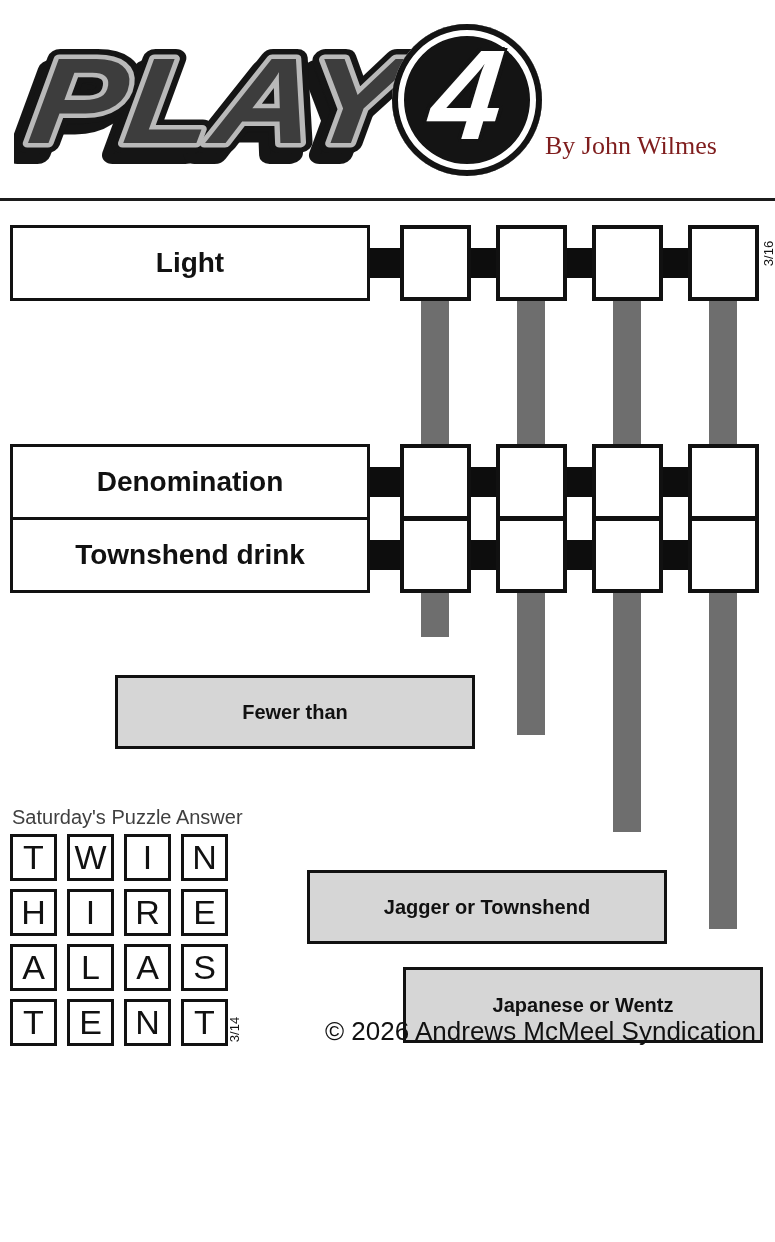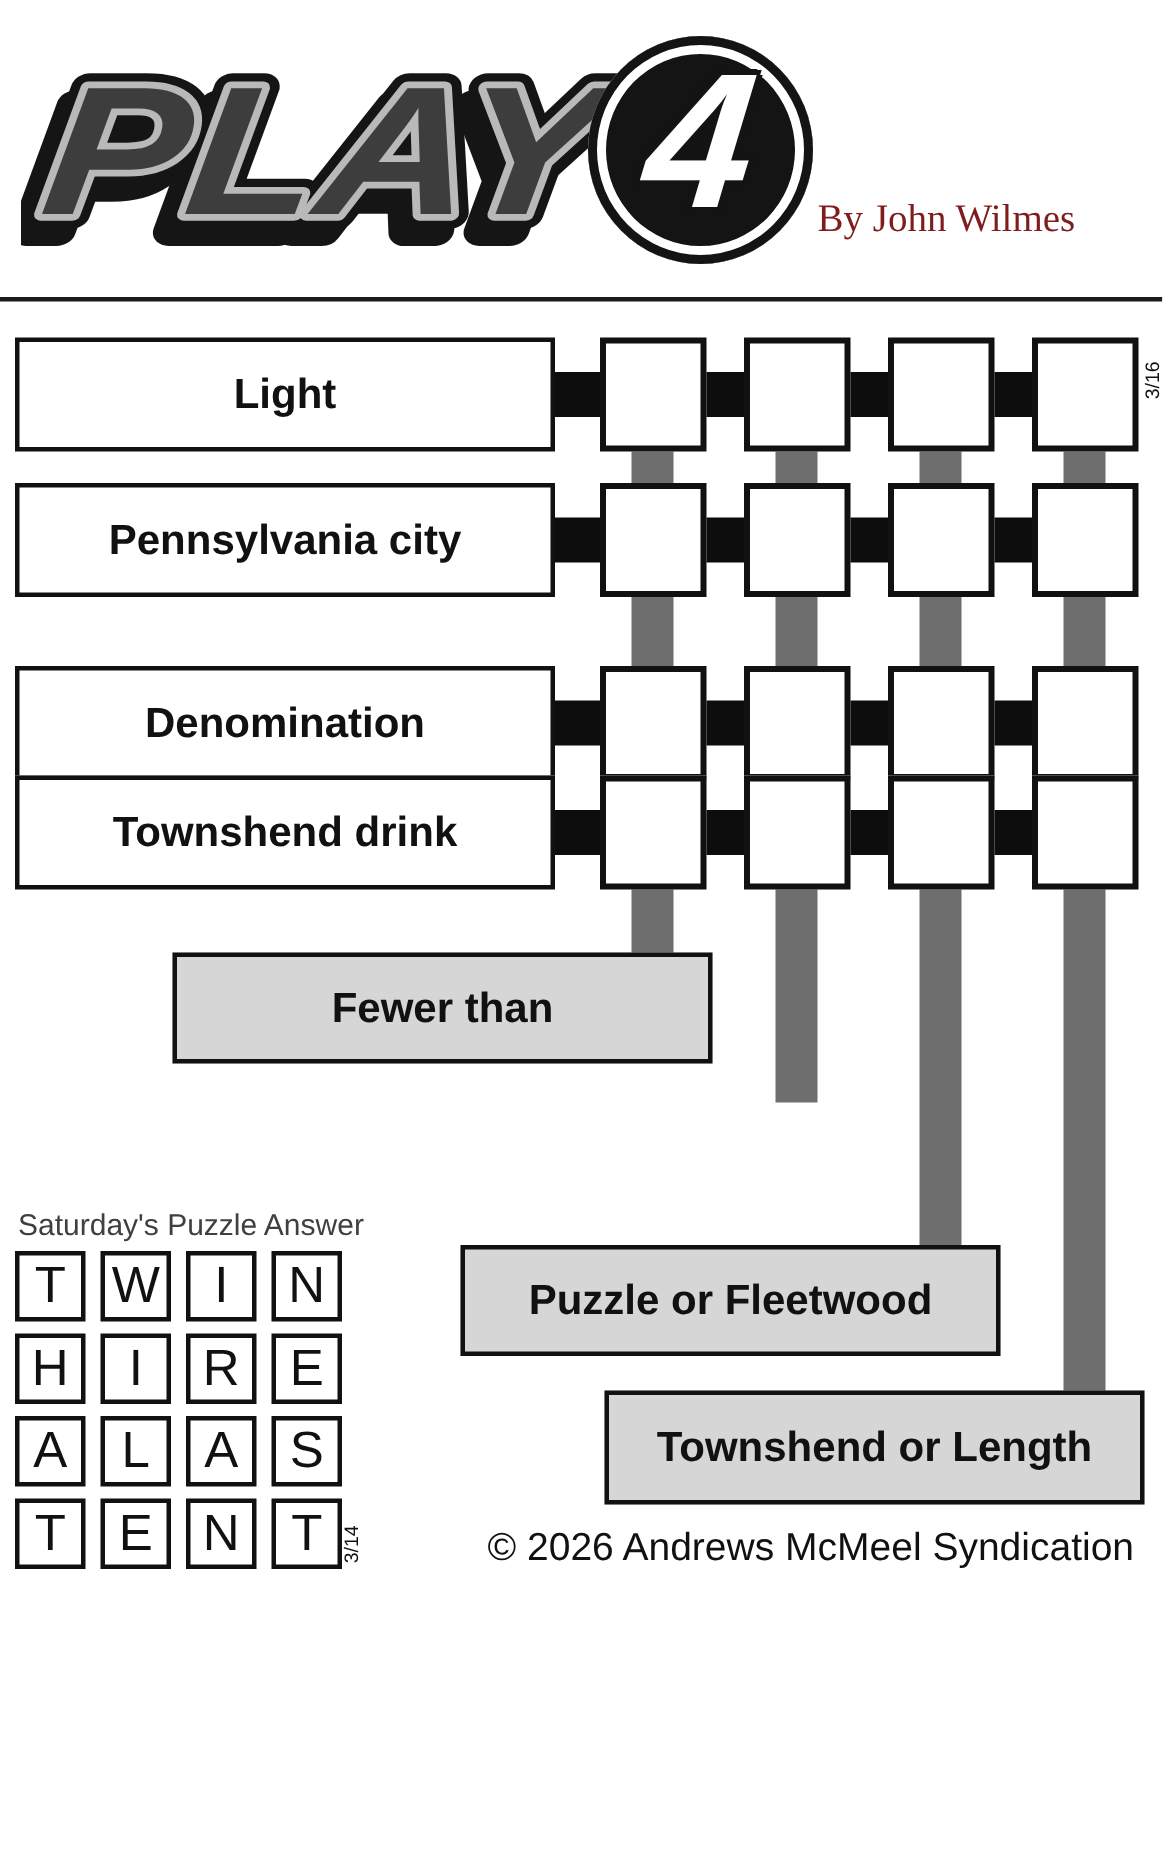--- a/index.html
+++ b/index.html
@@ -35,21 +35,21 @@
   .conn{position:absolute;top:23px;height:30px;background:#0d0d0d;}
   .conn.k1{left:366px;width:38px;} .conn.k2{left:467px;width:33px;}
   .conn.k3{left:563px;width:33px;} .conn.k4{left:659px;width:33px;}
   .sq{position:absolute;top:0;width:71px;height:76px;background:#fff;border:4px solid #111;
       box-sizing:border-box;}
   .sq.s1{left:400px;} .sq.s2{left:496px;} .sq.s3{left:592px;} .sq.s4{left:688px;}
 
   
   .dclue{position:absolute;width:360px;height:74px;background:#d6d6d6;border:3px solid #111;
          box-sizing:border-box;display:flex;align-items:center;justify-content:center;
-         font-size:28px;font-weight:bold;text-align:center;}
+         font-size:20px;font-weight:bold;text-align:center;margin-top:40px;}
   .dclue.d1{left:115px;top:635px;}
   .dclue.d2{left:211px;top:732px;}
   .dclue.d3{left:307px;top:830px;}
   .dclue.d4{left:403px;top:927px;height:76px;}
 
   
   .ans-title{position:absolute;left:12px;top:806px;font-size:20px;color:#404040;}
   .ans-grid{position:absolute;left:10px;top:834px;width:220px;height:213px;}
   .cell{position:absolute;width:47px;height:47px;border:3px solid #111;box-sizing:border-box;
         background:#fff;display:flex;align-items:center;justify-content:center;
@@ -97,31 +97,20 @@
     <div class="conn k2"></div>
     <div class="conn k3"></div>
     <div class="conn k4"></div>
     <div class="clue">Light</div>
     <div class="sq s1"></div>
     <div class="sq s2"></div>
     <div class="sq s3"></div>
     <div class="sq s4"></div>
   </div>
 
-  <div class="row r2">
-    <div class="conn k1"></div>
-    <div class="conn k2"></div>
-    <div class="conn k3"></div>
-    <div class="conn k4"></div>
-    <div class="clue">Pennsylvania city</div>
-    <div class="sq s1"></div>
-    <div class="sq s2"></div>
-    <div class="sq s3"></div>
-    <div class="sq s4"></div>
-  </div>
 
   <div class="row r3">
     <div class="conn k1"></div>
     <div class="conn k2"></div>
     <div class="conn k3"></div>
     <div class="conn k4"></div>
     <div class="clue">Denomination</div>
     <div class="sq s1"></div>
     <div class="sq s2"></div>
     <div class="sq s3"></div>
@@ -136,22 +125,22 @@
     <div class="clue">Townshend drink</div>
     <div class="sq s1"></div>
     <div class="sq s2"></div>
     <div class="sq s3"></div>
     <div class="sq s4"></div>
   </div>
 
   <div class="vdate top-date">3/16</div>
 
   <div class="dclue d1">Fewer than</div>
-  <div class="dclue d3">Puzzle or Fleetwood</div>
-  <div class="dclue d4">Townshend or Length</div>
+  <div class="dclue d3">Jagger or Townshend</div>
+  <div class="dclue d4">Japanese or Wentz</div>
 
   <div class="ans-title">Saturday's Puzzle Answer</div>
 
   <div class="ans-grid">
     <div class="cell cr0 cc0">T</div>
     <div class="cell cr0 cc1">W</div>
     <div class="cell cr0 cc2">I</div>
     <div class="cell cr0 cc3">N</div>
     <div class="cell cr1 cc0">H</div>
     <div class="cell cr1 cc1">I</div>

